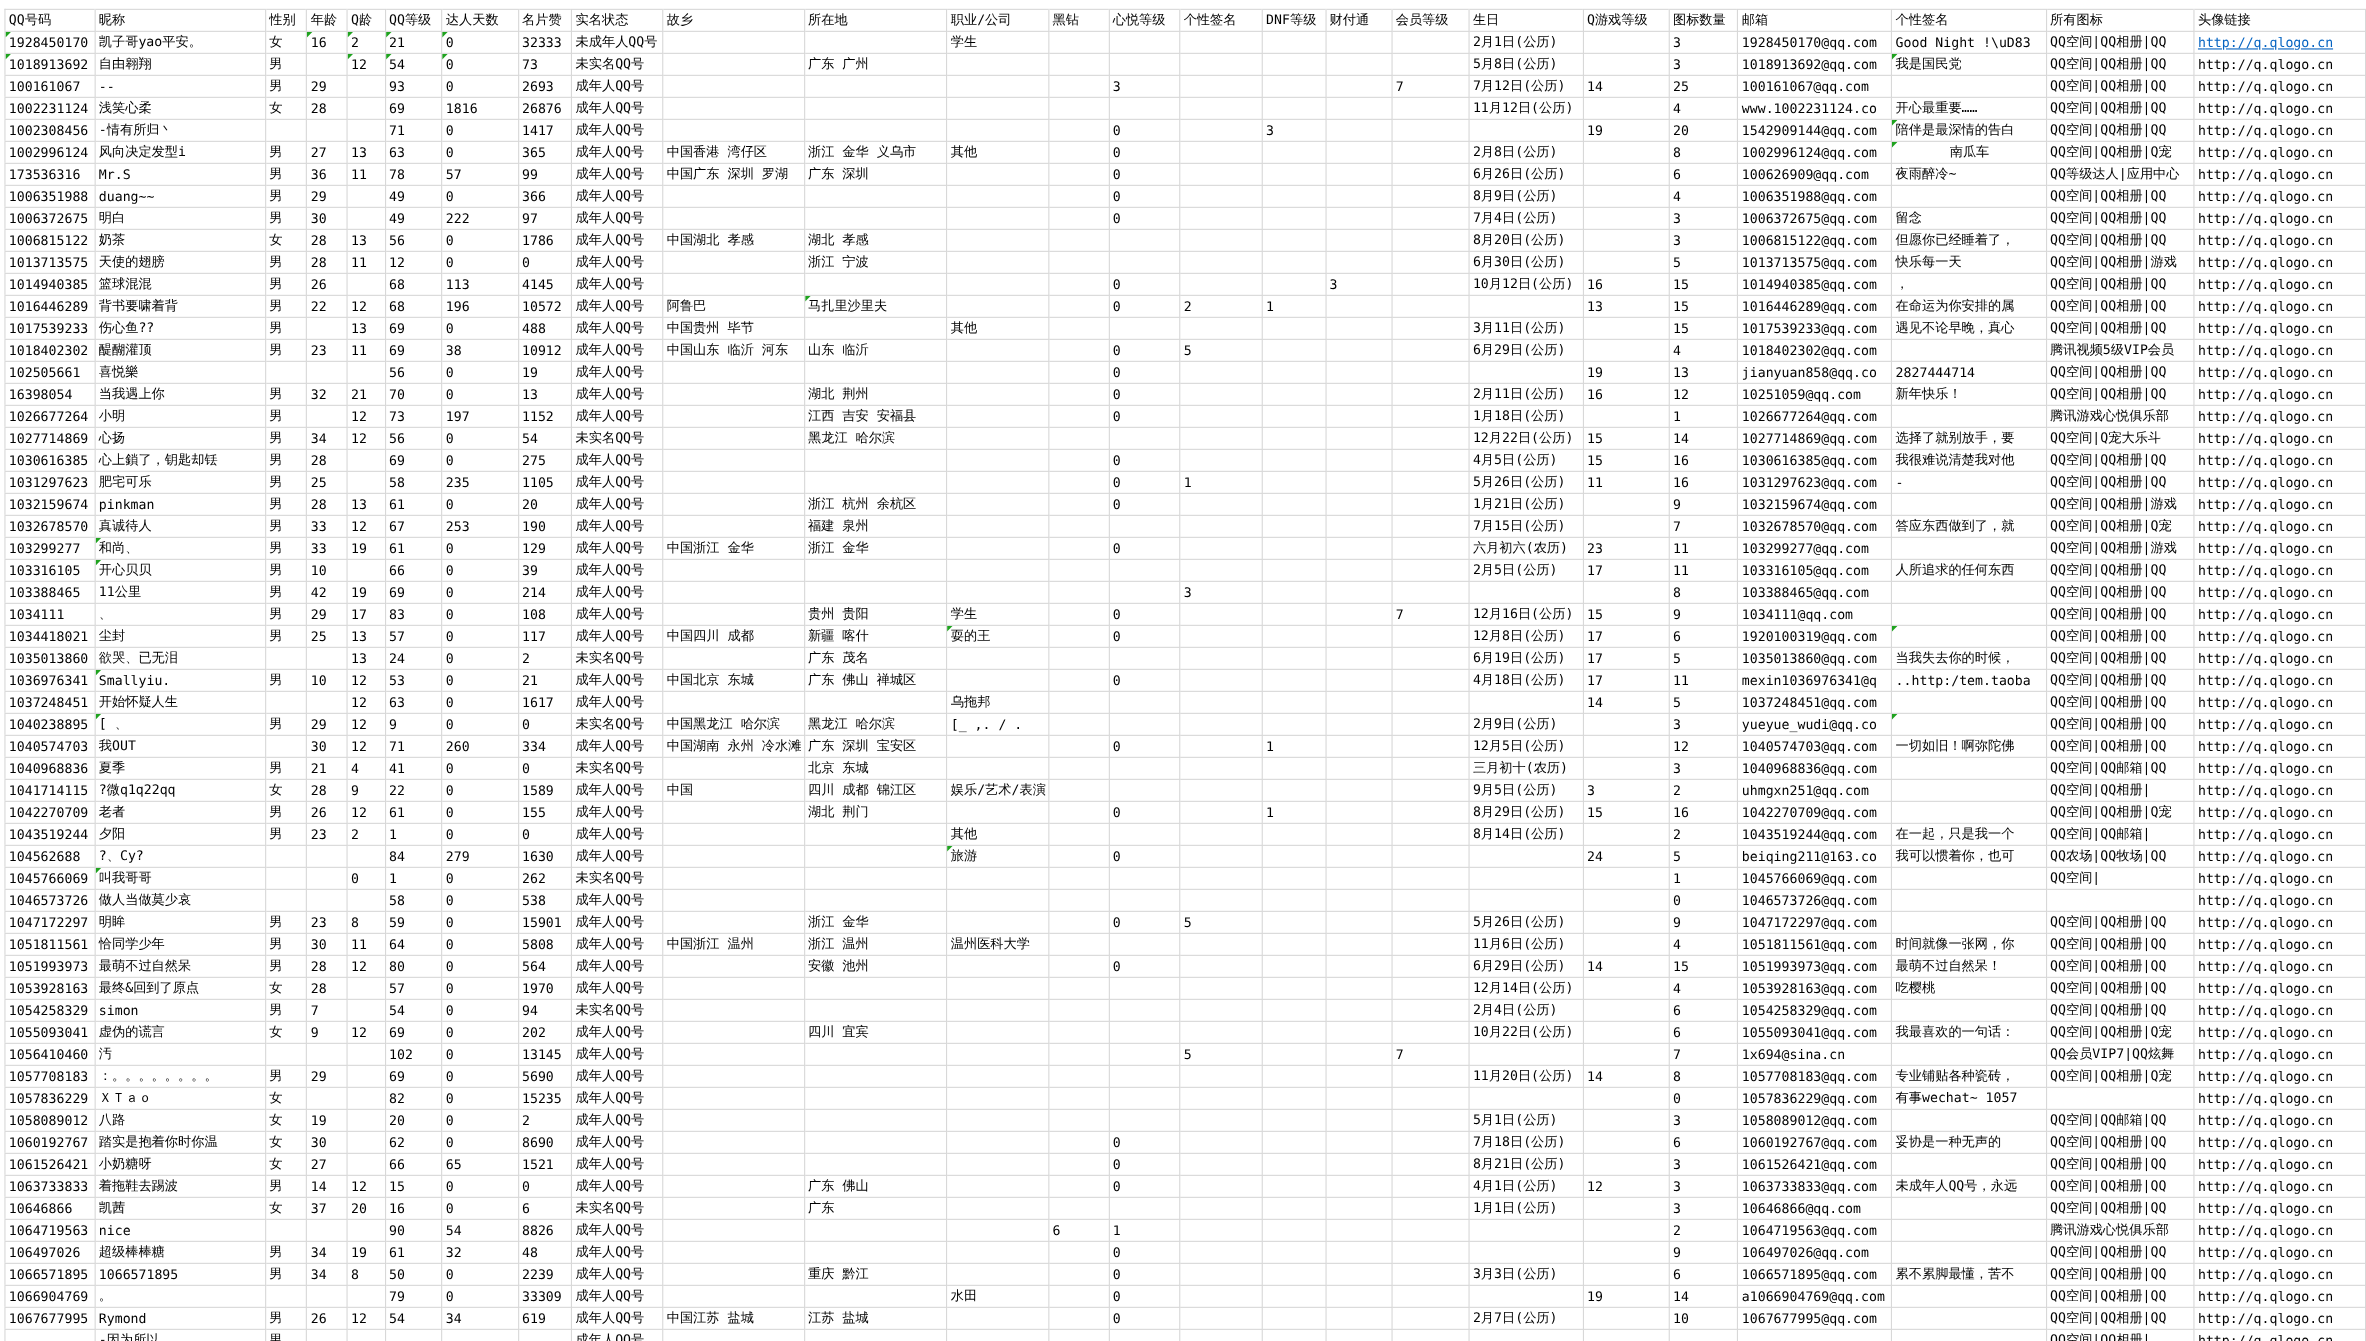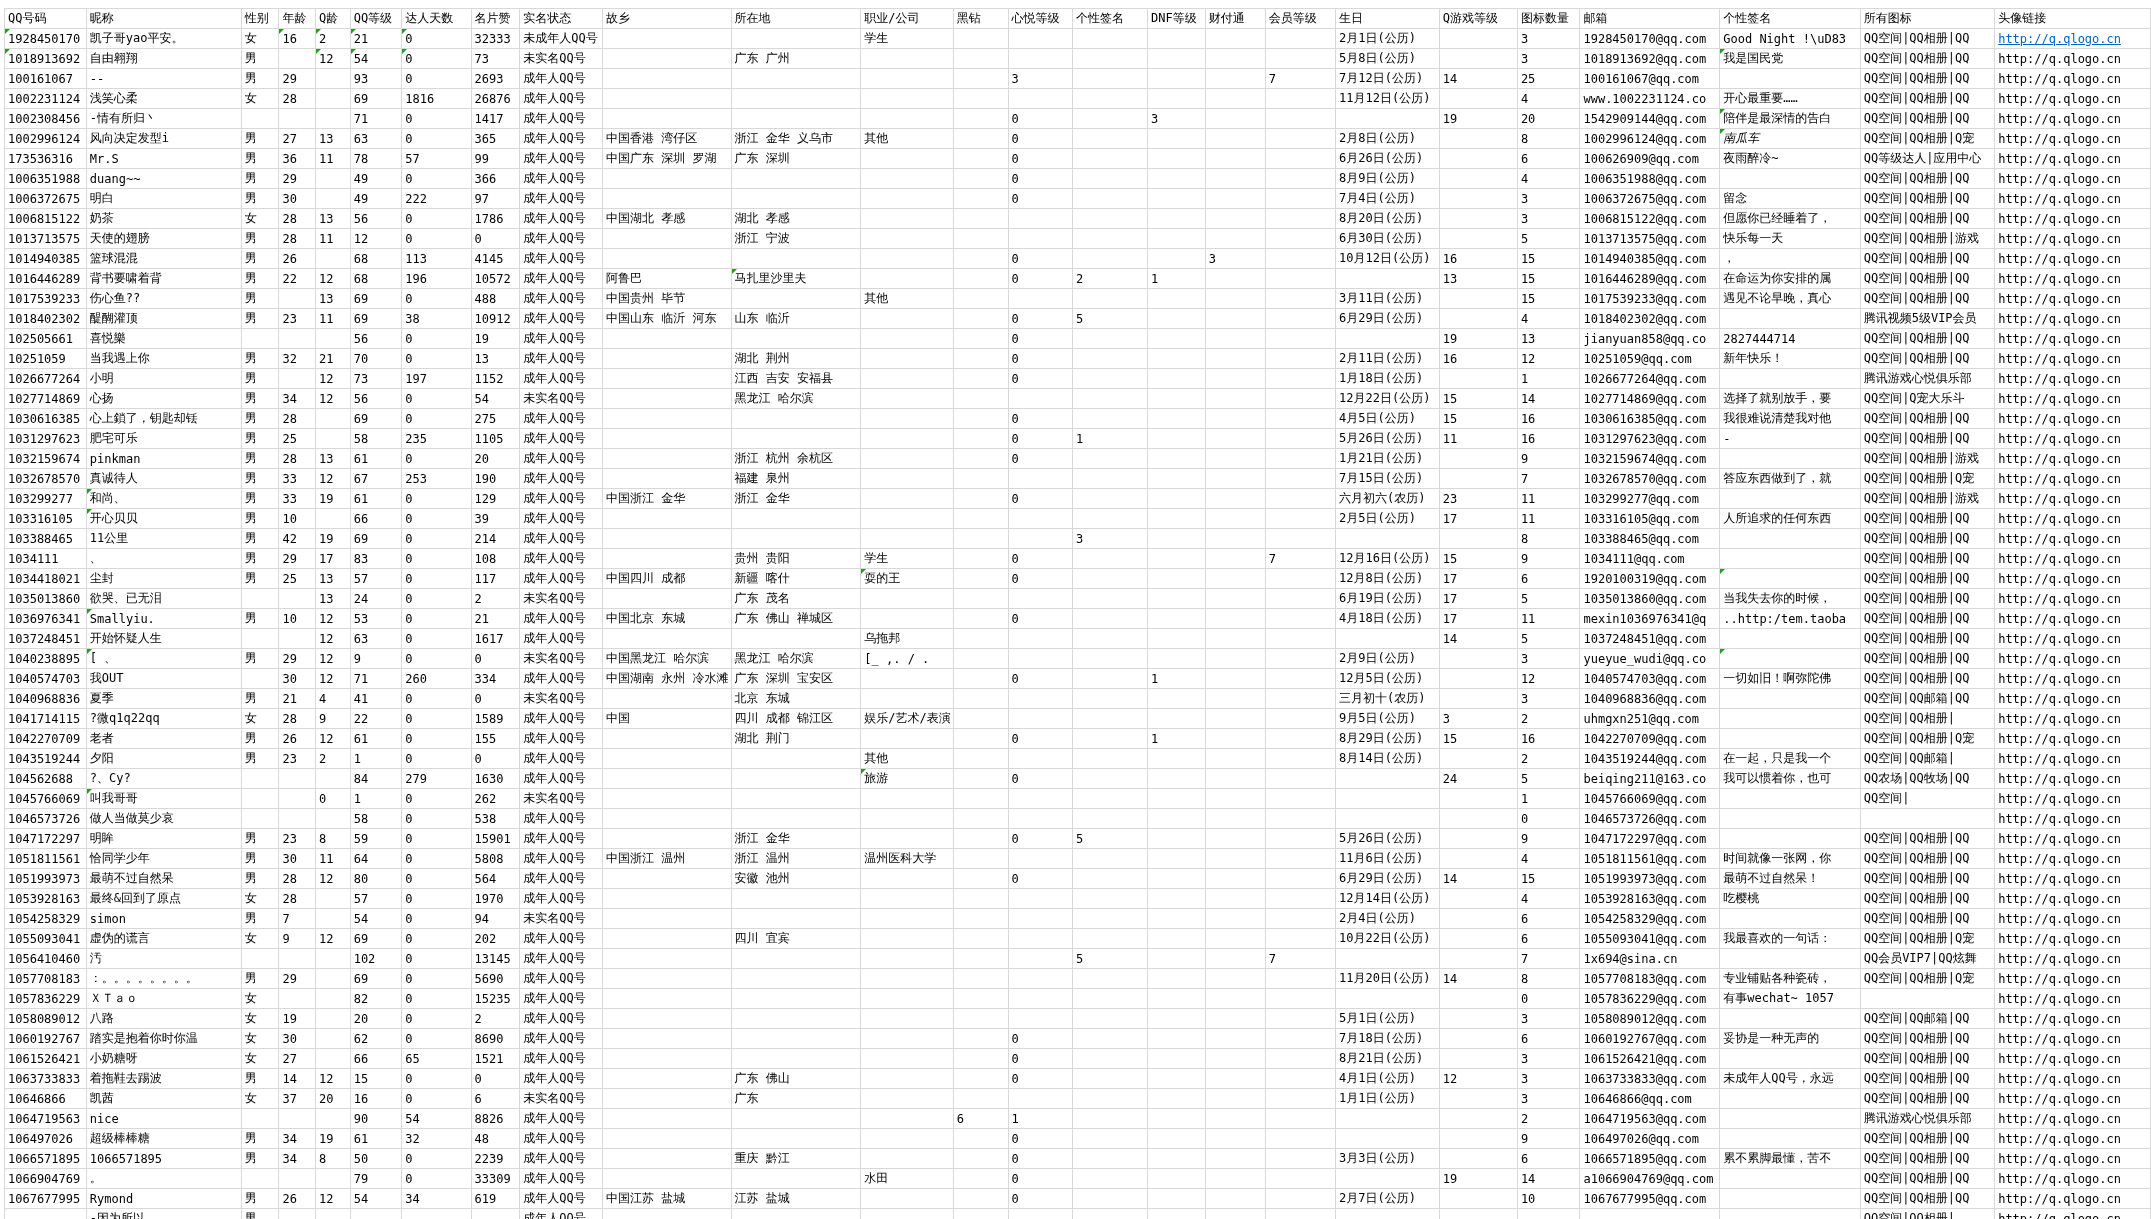--- a/index.html
+++ b/index.html
@@ -10,21 +10,21 @@
   td,th{border-right:1px solid #d8d8d8;border-bottom:1px solid #d8d8d8;
         padding:0 2px 0 3px;overflow:hidden;white-space:nowrap;
         text-align:left;font-weight:normal;vertical-align:middle;position:relative;}
   tr.hdr{height:20px;}
   tr.row{height:20px;}
   table{border-left:1px solid #d8d8d8;border-top:1px solid #d8d8d8;}
   .corner{position:absolute;top:0;left:0;width:0;height:0;
           border-top:5px solid #1fa31f;border-right:5px solid transparent;}
   a.avlink{color:#000;text-decoration:none;cursor:pointer;}
   a.avlink.blue{color:#0563C1;text-decoration:underline;}
-  td.ra{text-align:left;font-style:italic;}
+  td.ra{text-align:center;}
 </style>
 </head>
 <body>
 
 <div id="sheet">
   <table>
     <colgroup id="cols">
         <col style="width: 82px;">
         <col style="width: 157px;">
         <col style="width: 38px;">
@@ -507,21 +507,21 @@
           <td></td>
           <td></td>
           <td>19</td>
           <td>13</td>
           <td>jianyuan858@qq.co</td>
           <td>2827444714</td>
           <td>QQ空间|QQ相册|QQ</td>
           <td><a class="avlink" href="#">http://q.qlogo.cn</a></td>
         </tr>
         <tr class="row">
-          <td>10251059</td>
+          <td>16398054</td>
           <td>当我遇上你</td>
           <td>男</td>
           <td>32</td>
           <td>21</td>
           <td>70</td>
           <td>0</td>
           <td>13</td>
           <td>成年人QQ号</td>
           <td></td>
           <td>湖北 荆州</td>

